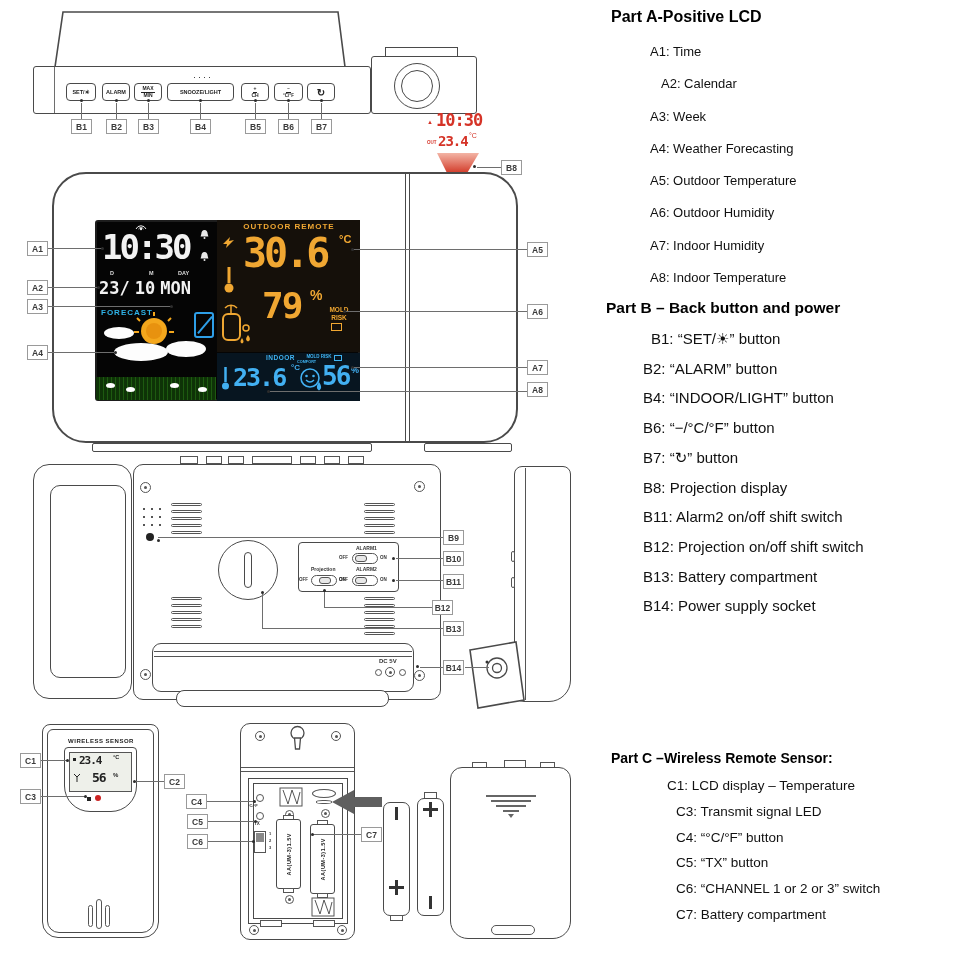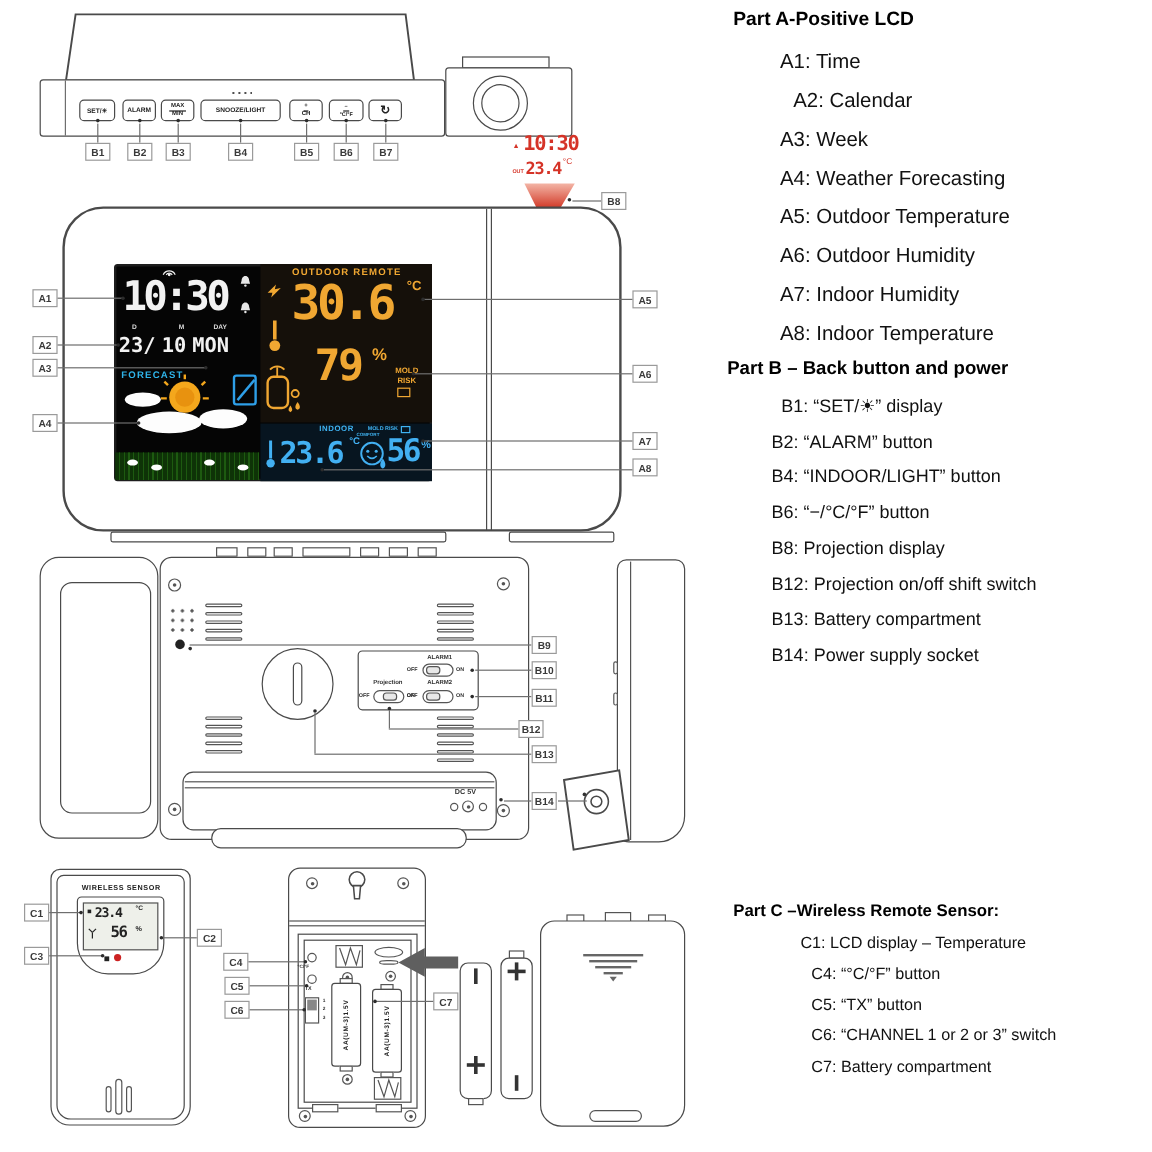--- a/index.html
+++ b/index.html
@@ -464,43 +464,46 @@
   <div class="abs">
     <div class="ln" style="left:486px;top:795px;width:50px;height:2px;background:#666"></div>
     <div class="ln" style="left:491px;top:800px;width:40px;height:2px;background:#666"></div>
     <div class="ln" style="left:496px;top:805px;width:30px;height:2px;background:#666"></div>
     <div class="ln" style="left:503px;top:810px;width:16px;height:2px;background:#666"></div>
     <div class="abs" style="left:508px;top:814px;width:0;height:0;border-left:3px solid transparent;border-right:3px solid transparent;border-top:4px solid #666"></div>
   </div>
   <div class="box thin" style="left:491px;top:925px;width:44px;height:10px;border-radius:5px"></div>
 
   <div class="lg-title" style="left:611px;top:8px;font-size:16px">Part A-Positive LCD</div>
-  <div class="lg-col" style="left:650px;top:36px;font-size:17px;line-height:32.3px">
+  <div class="lg-col" style="left:650px;top:36px;font-size:13px;line-height:32.3px">
     <div>A1: Time</div>
     <div style="margin-left:11px">A2: Calendar</div>
     <div>A3: Week</div>
     <div>A4: Weather Forecasting</div>
     <div>A5: Outdoor Temperature</div>
     <div>A6: Outdoor Humidity</div>
     <div>A7: Indoor Humidity</div>
     <div>A8: Indoor Temperature</div>
   </div>
   <div class="lg-title" style="left:606px;top:299px;font-size:15.5px">Part B – Back button and power</div>
   <div class="lg-col" style="left:643px;top:324px;font-size:15px;line-height:29.7px">
-    <div style="margin-left:8px">B1: “SET/☀” display</div>
+    <div style="margin-left:8px">B1: “SET/☀” button</div>
     <div>B2: “ALARM” button</div>
     <div>B4: “INDOOR/LIGHT” button</div>
     <div>B6: “−/°C/°F” button</div>
+    <div>B7: “↻” button</div>
     <div>B8: Projection display</div>
+    <div>B11: Alarm2 on/off shift switch</div>
     <div>B12: Projection on/off shift switch</div>
     <div>B13: Battery compartment</div>
     <div>B14: Power supply socket</div>
   </div>
   <div class="lg-title" style="left:611px;top:750px;font-size:14px">Part C –Wireless Remote Sensor:</div>
   <div class="lg-col" style="left:676px;top:773px;font-size:13.5px;line-height:25.8px">
     <div style="margin-left:-9px">C1: LCD display – Temperature</div>
+    <div>C3: Transmit signal LED</div>
     <div>C4: “°C/°F” button</div>
     <div>C5: “TX” button</div>
     <div>C6: “CHANNEL 1 or 2 or 3” switch</div>
     <div>C7: Battery compartment</div>
   </div>
 
 </div>
 
 </body></html>

